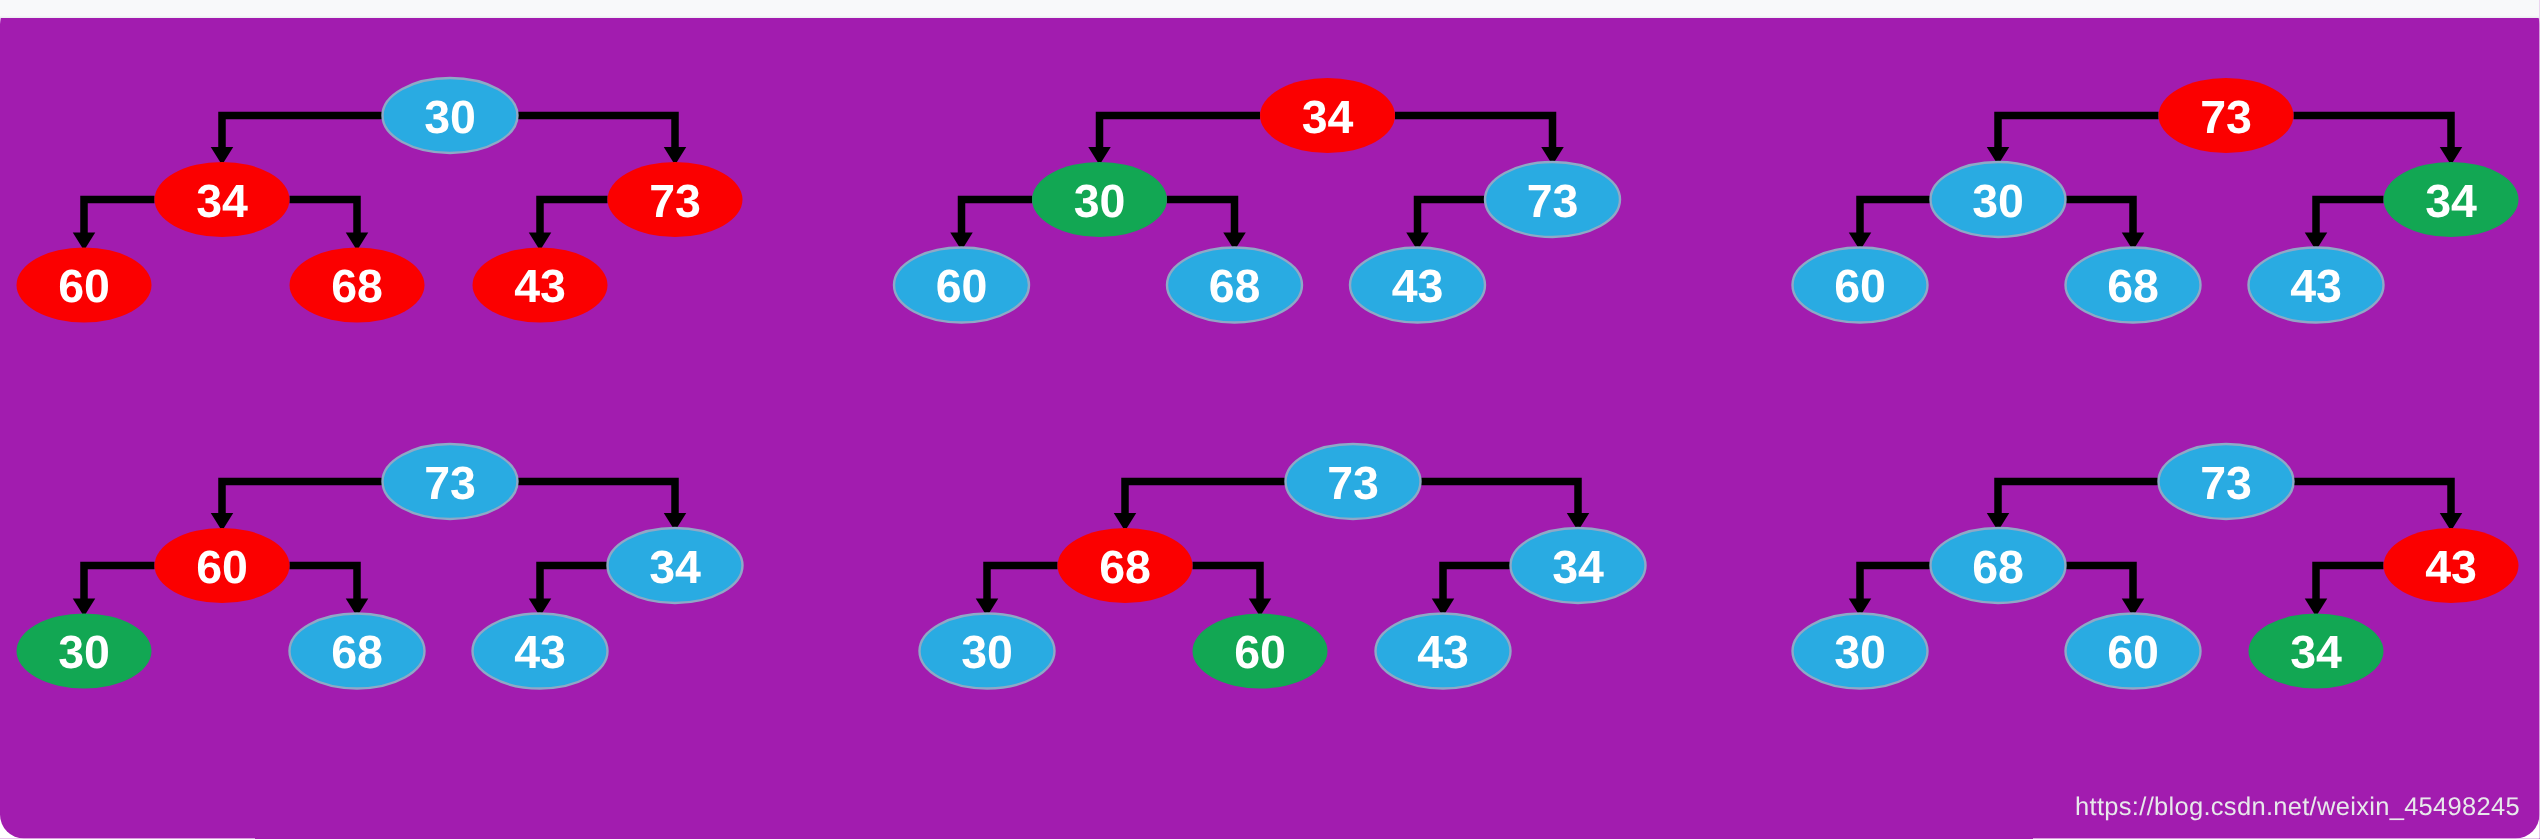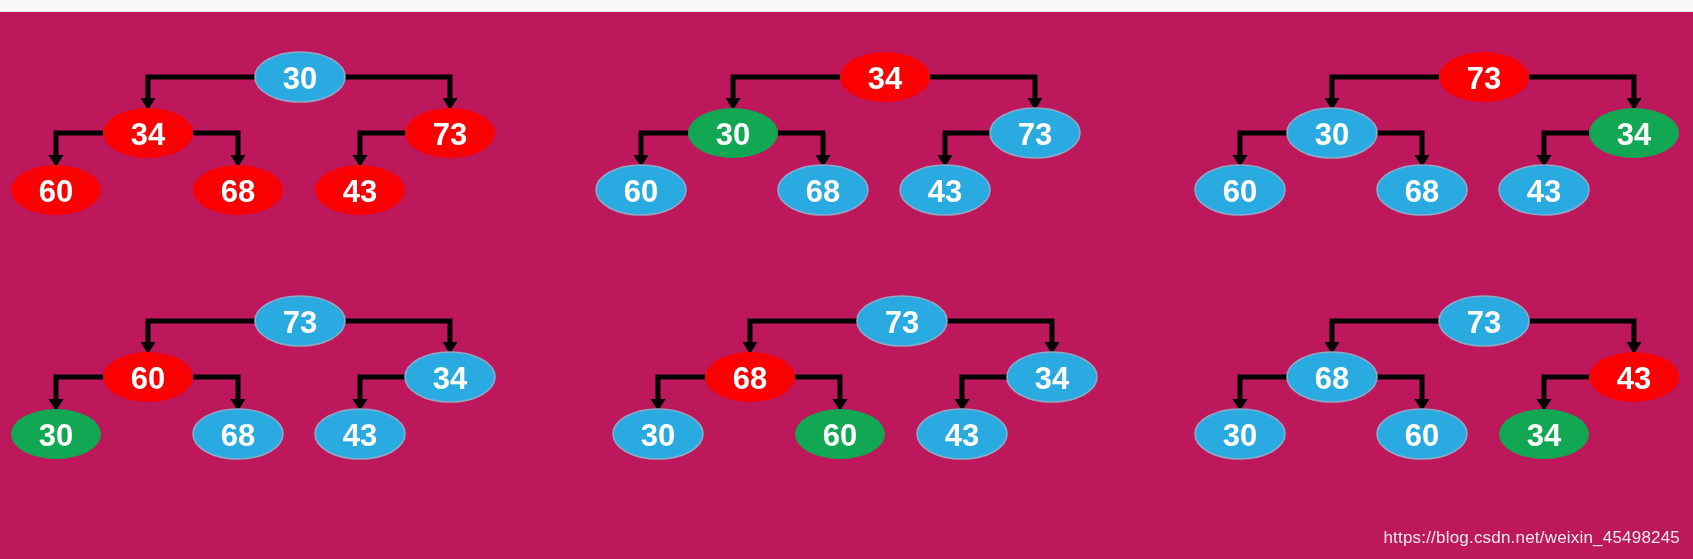--- a/index.html
+++ b/index.html
@@ -8,21 +8,22 @@
     background: #ffffff;
     width: 1693px;
     height: 559px;
     overflow: hidden;
     font-family: "Liberation Sans", sans-serif;
   }
   .page {
     position: relative;
     width: 1693px;
     height: 559px;
-    background: #be185d;
+    background: #a21caf;
+    border-radius: 16px;
   }
   .top-strip {
     position: absolute;
     left: 0;
     top: 0;
     width: 100%;
     height: 11px;
     background: #f8f9fa;
     border-bottom: 1px solid #eeeff1;
   }

